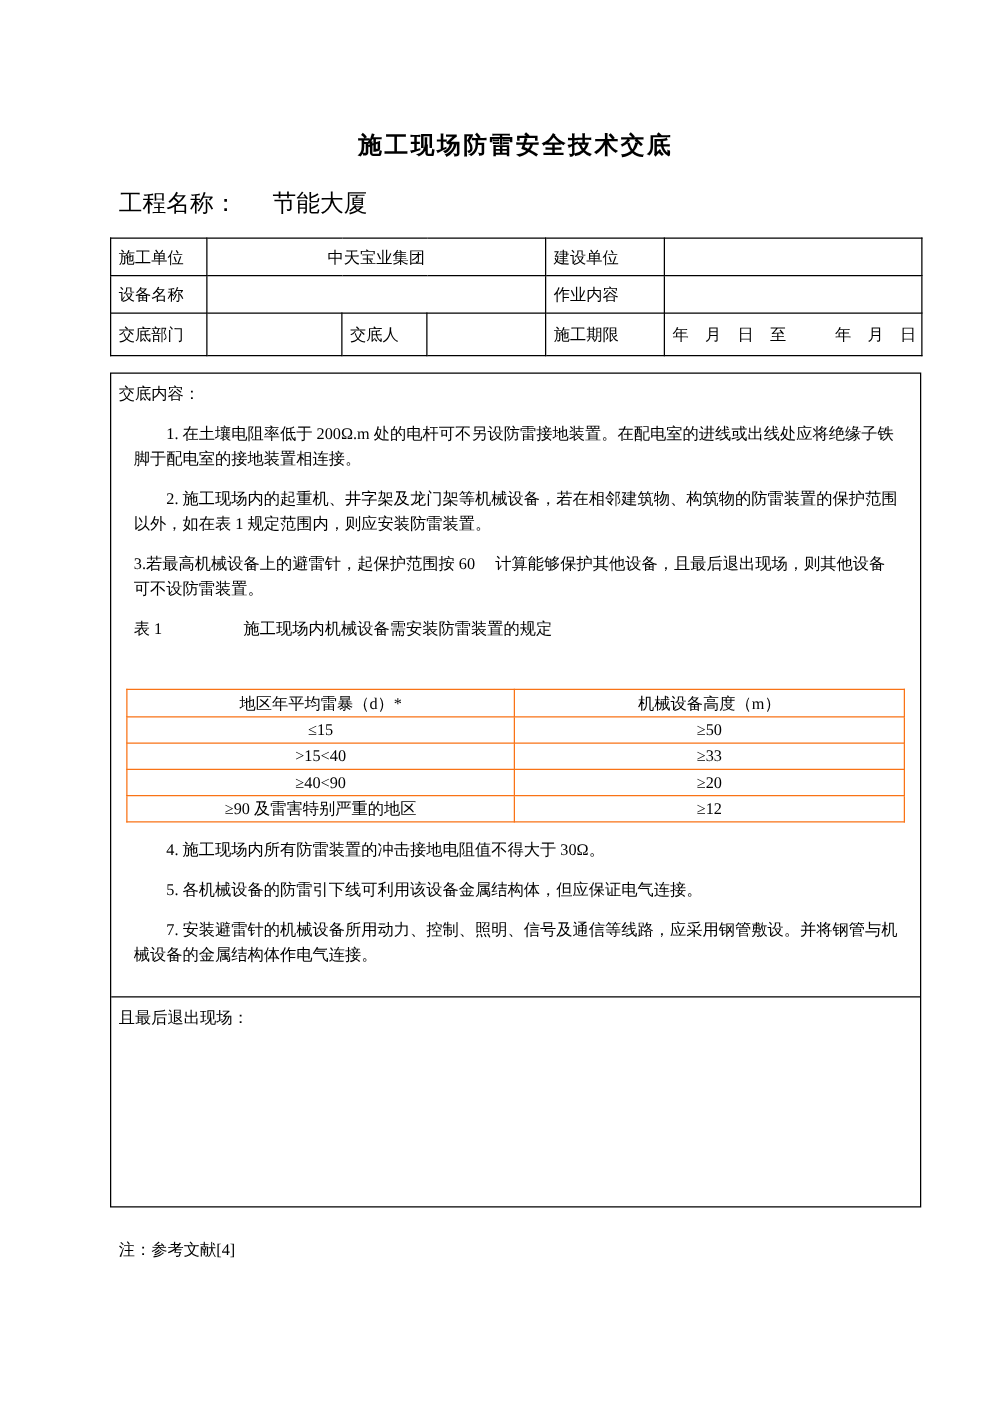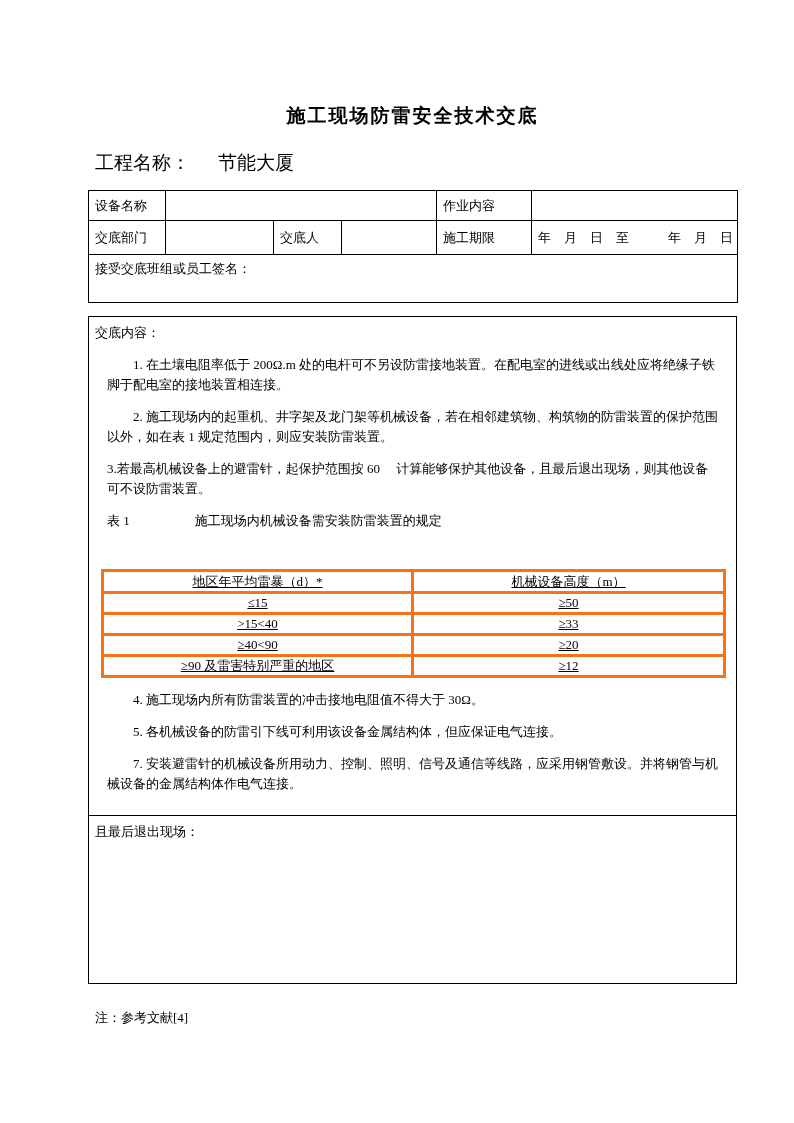--- a/index.html
+++ b/index.html
@@ -40,22 +40,22 @@
   p.para { margin: 12px; line-height: 20px; }
   p.indent { text-indent: 2em; }
 
   .table-caption { margin-top: 40px; margin-left: 22px; line-height: 20px; }
 
   table.reg {
     border-collapse: collapse; table-layout: fixed;
     width: 622px; margin: 38px 0 0 6px; font-size: 13px;
   }
   table.reg td {
-    border: 3px solid #f97316; height: 21px; text-align: center;
-    padding: 0 4px; overflow: hidden; white-space: nowrap; text-decoration: underline;
+    border: 1px solid #f97316; height: 21px; text-align: center;
+    padding: 0 4px; overflow: hidden; white-space: nowrap;
   }
   table.reg tr.head td { height: 22px; }
 
   .after-table { margin-top: 26px; }
 
   .footer-note { margin-top: 25px; margin-left: 7px; font-size: 13px; }
 </style>
 </head>
 <body>
 
@@ -71,36 +71,39 @@
     <table class="info">
       <colgroup>
         <col style="width:77px">
           <col style="width:108px">
           <col style="width:68px">
         <col style="width:95px">
           <col style="width:95px">
           <col style="width:206px">
       </colgroup>
       <tbody>
+        <tr class="r1">
+          <td>施工单位</td>
+          <td colspan="3" class="center">中天宝业集团</td>
+          <td>建设单位</td>
+          <td></td>
+        </tr>
         <tr class="r2">
           <td>设备名称</td>
           <td colspan="3"></td>
           <td>作业内容</td>
           <td></td>
         </tr>
         <tr class="r3">
           <td>交底部门</td>
           <td></td>
           <td>交底人</td>
           <td></td>
           <td>施工期限</td>
           <td class="center">年　月　日　至　　　年　月　日</td>
-        </tr>
-        <tr class="r4">
-          <td colspan="6">接受交底班组或员工签名：</td>
         </tr>
       </tbody>
     </table>
 
     <div class="content-box">
       <div class="sec1">
         <p class="sec-heading">交底内容：</p>
         <p class="para indent">1. 在土壤电阻率低于 200Ω.m 处的电杆可不另设防雷接地装置。在配电室的进线或出线处应将绝缘子铁脚于配电室的接地装置相连接。</p>
         <p class="para indent">2. 施工现场内的起重机、井字架及龙门架等机械设备，若在相邻建筑物、构筑物的防雷装置的保护范围以外，如在表 1 规定范围内，则应安装防雷装置。</p>
         <p class="para">3.若最高机械设备上的避雷针，起保护范围按 60　 计算能够保护其他设备，且最后退出现场，则其他设备可不设防雷装置。</p>

